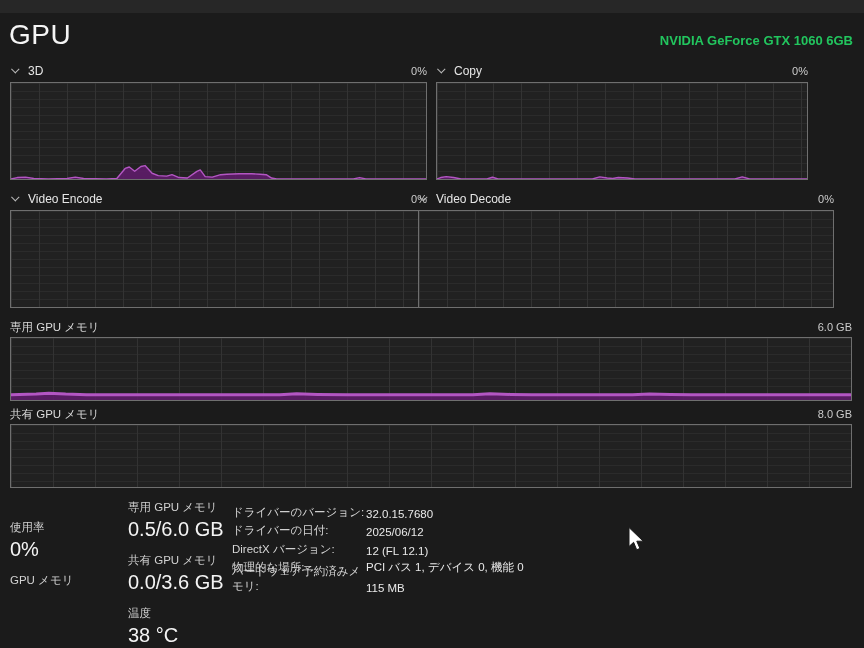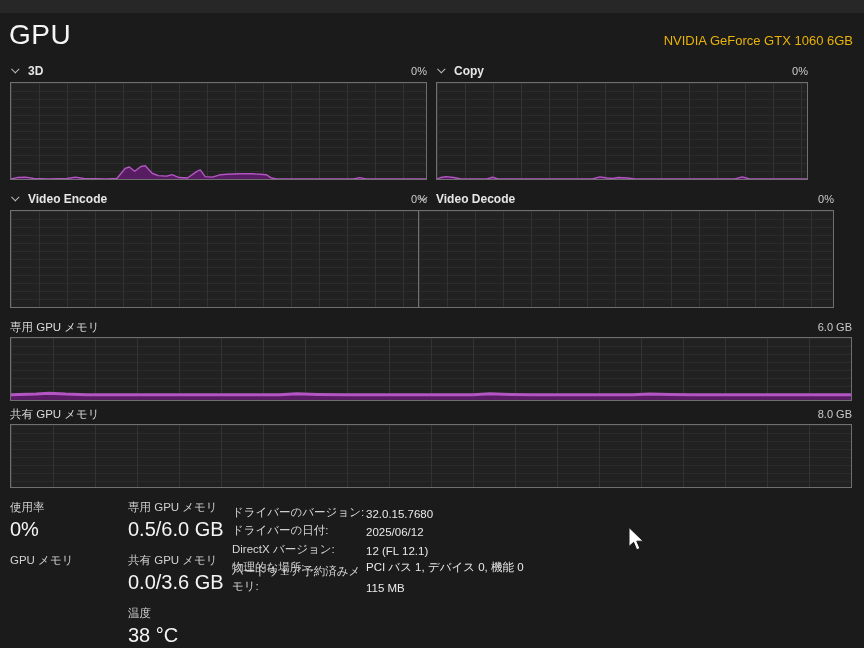--- a/index.html
+++ b/index.html
@@ -5,25 +5,25 @@
   * { margin:0; padding:0; box-sizing:border-box; }
   html,body { width:864px; height:648px; overflow:hidden; }
   body {
     background:#1b1b1b;
     font-family:"Liberation Sans","DejaVu Sans",sans-serif;
     color:#e8e8e8;
     position:relative;
   }
   .top-strip { position:absolute; left:0; top:0; width:864px; height:13px; background:#272727; }
   .page-title { position:absolute; left:9px; top:19px; font-size:28px; font-weight:400; color:#f5f5f5; letter-spacing:.5px; }
-  .device-name { position:absolute; right:11px; top:33px; font-size:13px; font-weight:400; color:#eab308; }
+  .device-name { position:absolute; right:11px; top:33px; font-size:13px; font-weight:700; color:#22c55e; }
 
   .chart-block { position:absolute; }
   .chart-header { display:flex; align-items:center; height:18px; font-size:12px; }
-  .chart-header .title { font-weight:700; color:#e6e6e6; }
+  .chart-header .title { font-weight:400; color:#e6e6e6; }
   .chart-header .value { margin-left:auto; font-size:11px; font-weight:400; color:#cccccc; }
   .chevron { width:6px; height:6px; border-left:1.5px solid #b9b9b9; border-bottom:1.5px solid #b9b9b9; transform:rotate(-45deg) translateY(-1px); margin:0 9px 3px 3px; display:inline-block; }
   .chart-box {
     position:relative; width:100%; margin-top:2px;
     background:#212121;
     border:1px solid #6f6f6f;
     background-image:
       repeating-linear-gradient(to right, #333333 0 1px, transparent 1px 28px),
       repeating-linear-gradient(to bottom, #2b2b2b 0 1px, transparent 1px 8px);
   }
@@ -123,21 +123,21 @@
 <div class="chart-block" style="left:10px; top:406px; width:842px;">
   <div class="mem-header">
     <span class="title">共有 GPU メモリ</span>
     <span class="value">8.0 GB</span>
   </div>
   <div class="chart-box grid-wide" style="height:64px;">
     <svg class="series" viewBox="0 0 100 100" preserveAspectRatio="none"></svg>
   </div>
 </div>
 
-<div class="stats-col" style="left:10px;">
+<div class="stats-col" style="left:10px;margin-top:20px;">
   <div class="stat">
     <div class="label">使用率</div>
     <div class="value">0%</div>
   </div>
   <div class="stat">
     <div class="label">GPU メモリ</div>
   </div>
 </div>
 
 <div class="stats-col" style="left:128px;">

